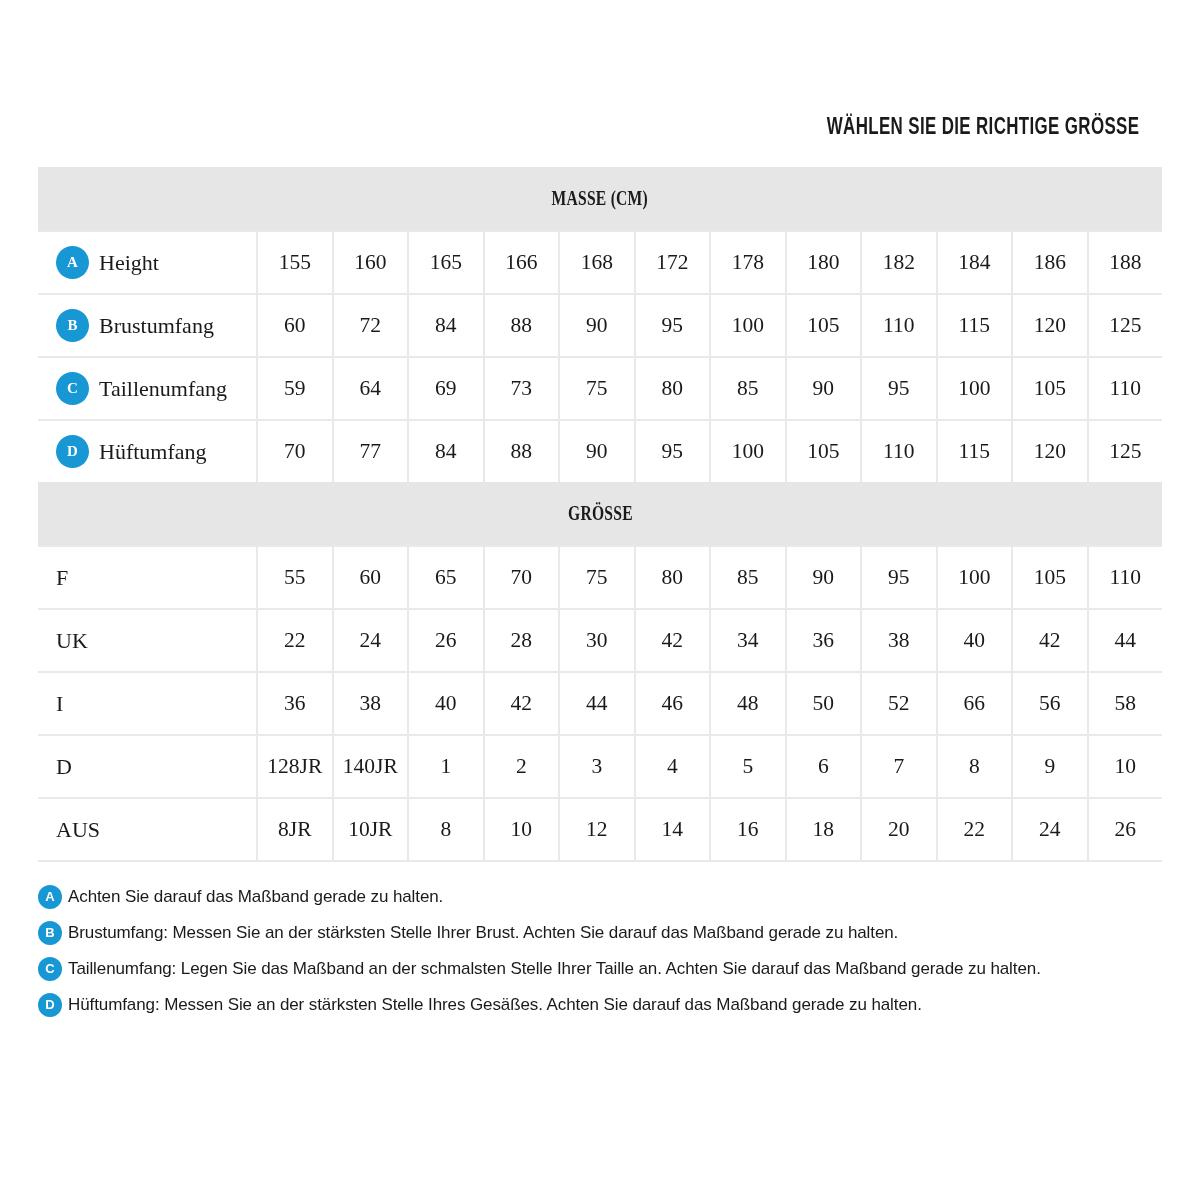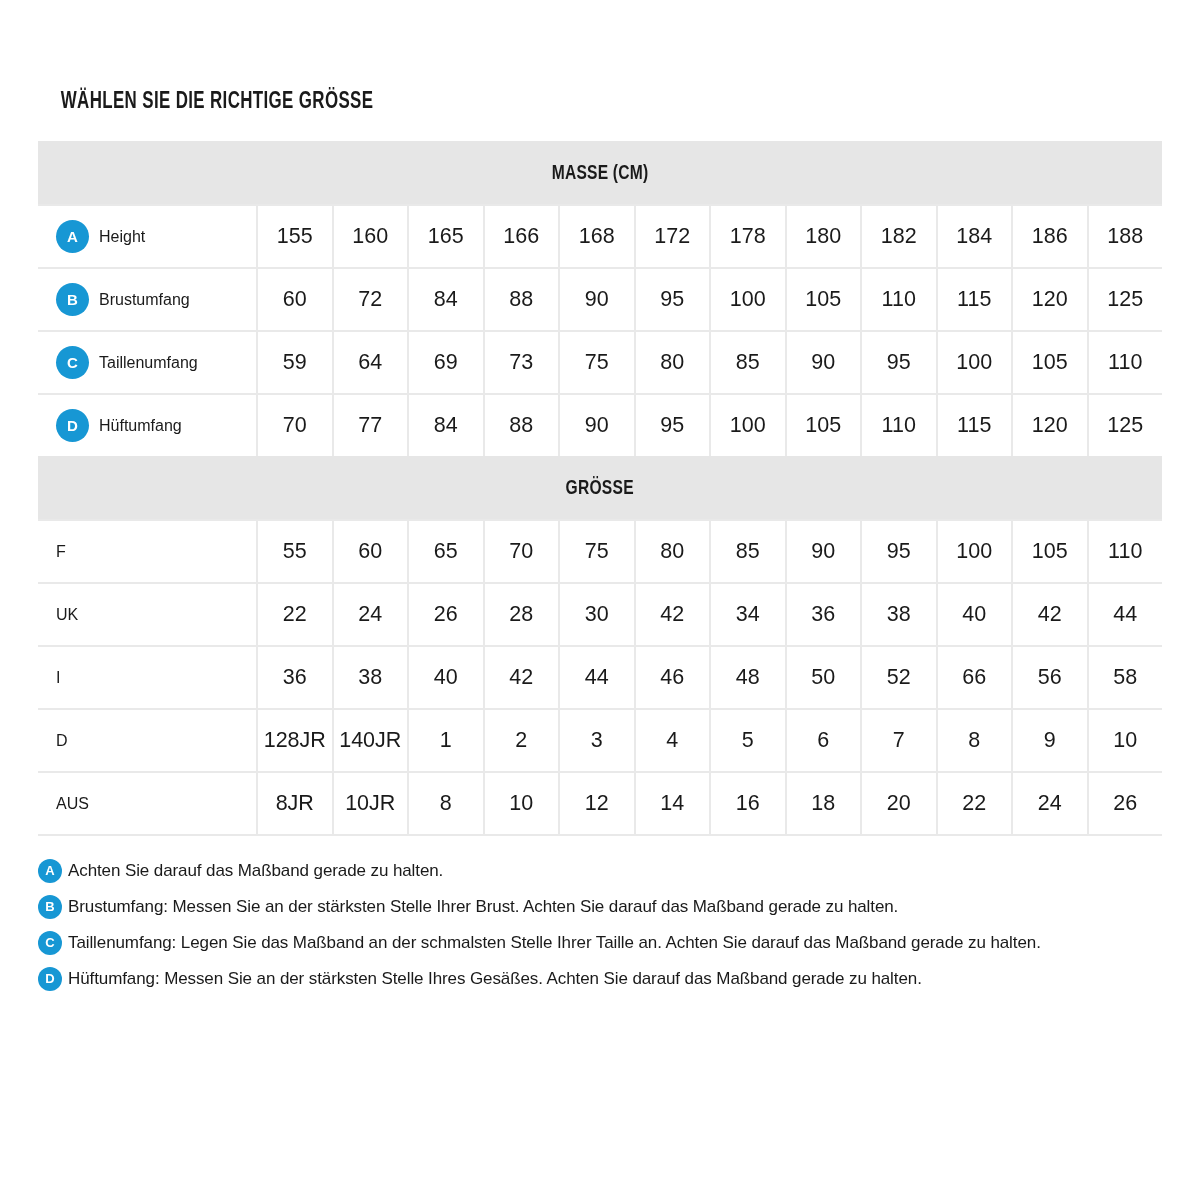--- a/index.html
+++ b/index.html
@@ -9,44 +9,44 @@
     --text: #1a1a1a;
   }
   * { box-sizing: border-box; }
   html, body { margin: 0; padding: 0; background: #ffffff; }
   .page {
     width: 1200px; height: 1200px; margin: 0 auto;
     background: #ffffff; color: var(--text);
     font-family: "Liberation Sans", sans-serif;
     position: relative; overflow: hidden;
   }
-  .title-wrap { padding-top: 87px; text-align: left; line-height: 26px; }
+  .title-wrap { padding-top: 113px; text-align: right; line-height: 26px; }
   .condensed {
     display: inline-block; font-weight: bold; white-space: nowrap;
     transform: scaleX(0.72); transform-origin: center;
   }
   .title { font-size: 23.5px; letter-spacing: 0.5px; }
 
-  .size-table { width: 1124px; margin: 25px 0 12px 38px; border-bottom: 2px solid var(--line); }
+  .size-table { width: 1124px; margin: 25px 0 12px 38px; border-bottom: 2px solid var(--line); font-family: Liberation Serif, serif; }
   .band {
     height: 63px; background: var(--band);
     display: flex; align-items: center; justify-content: center;
   }
   .band-label { font-size: 20px; transform: scaleX(0.78); letter-spacing: 0.3px; }
   .trow {
     display: grid; grid-template-columns: 218px repeat(12, 1fr);
     border-top: 2px solid var(--line); background: #ffffff;
   }
   .cell {
     height: 61px; display: flex; align-items: center; justify-content: center;
     font-size: 21.5px; border-left: 2px solid var(--line);
     overflow: hidden; white-space: nowrap;
   }
   .label-cell { justify-content: flex-start; padding-left: 18px; border-left: none; gap: 10px; }
-  .row-label { font-size: 16px; }
+  .row-label { font-size: 22px; }
 
   .badge {
     width: 33px; height: 33px; flex: 0 0 33px; border-radius: 50%;
     background: var(--accent); color: #ffffff;
     font-size: 15px; font-weight: bold;
     display: flex; align-items: center; justify-content: center;
   }
 
   .footnotes { width: 1134px; margin: 17px 0 0 38px; }
   .footnote { position: relative; padding-left: 30px; line-height: 36px; font-size: 17px; letter-spacing: -0.1px; }

